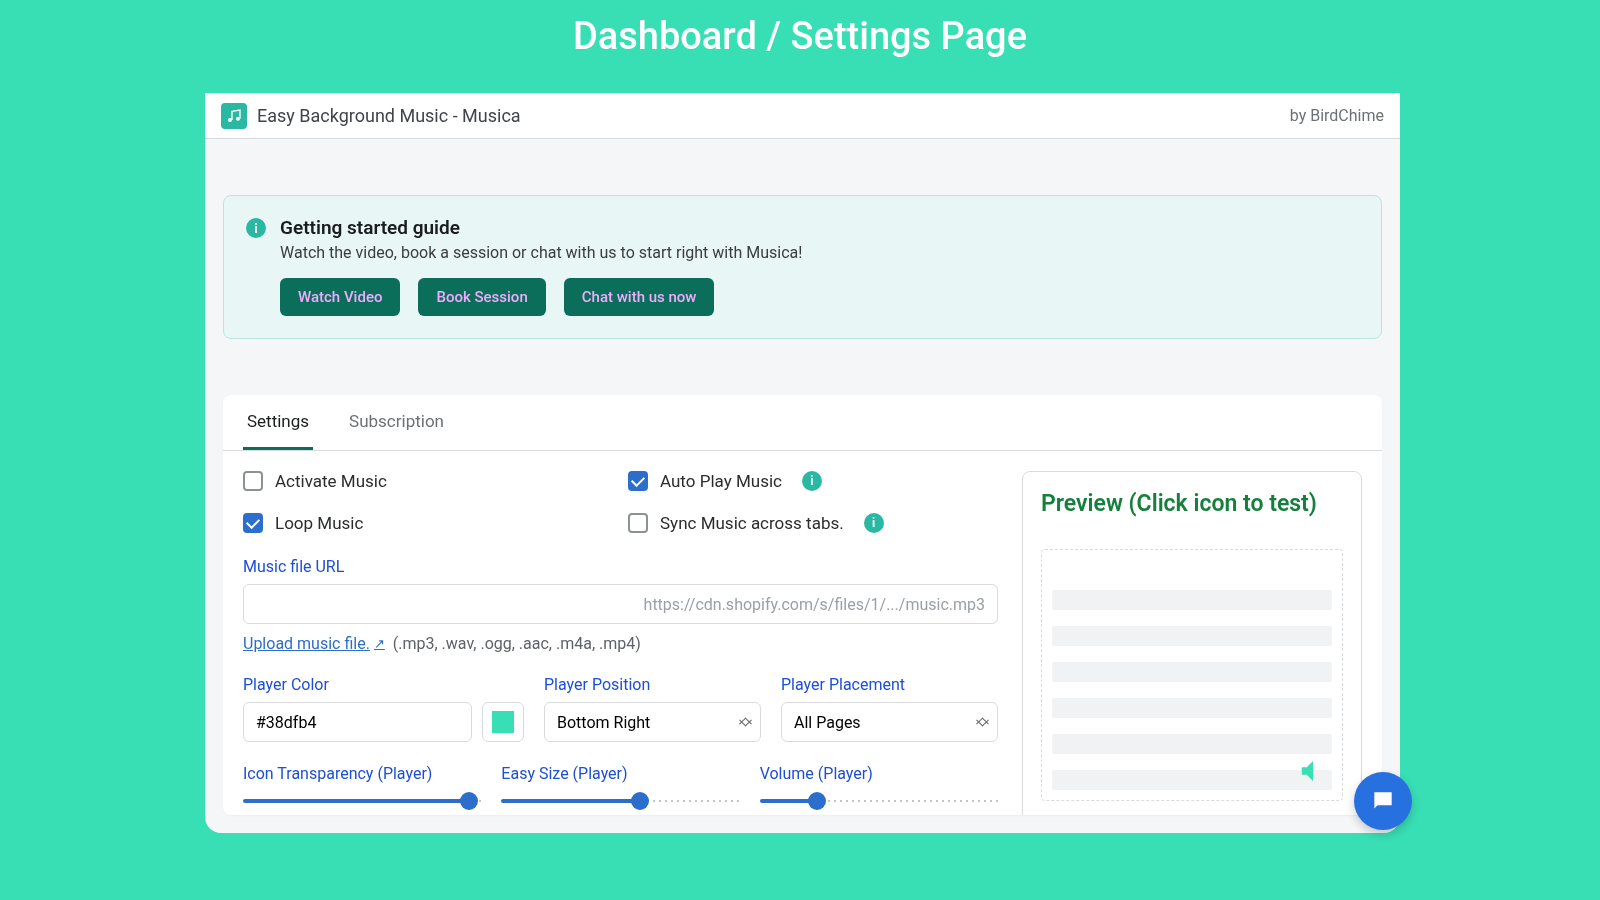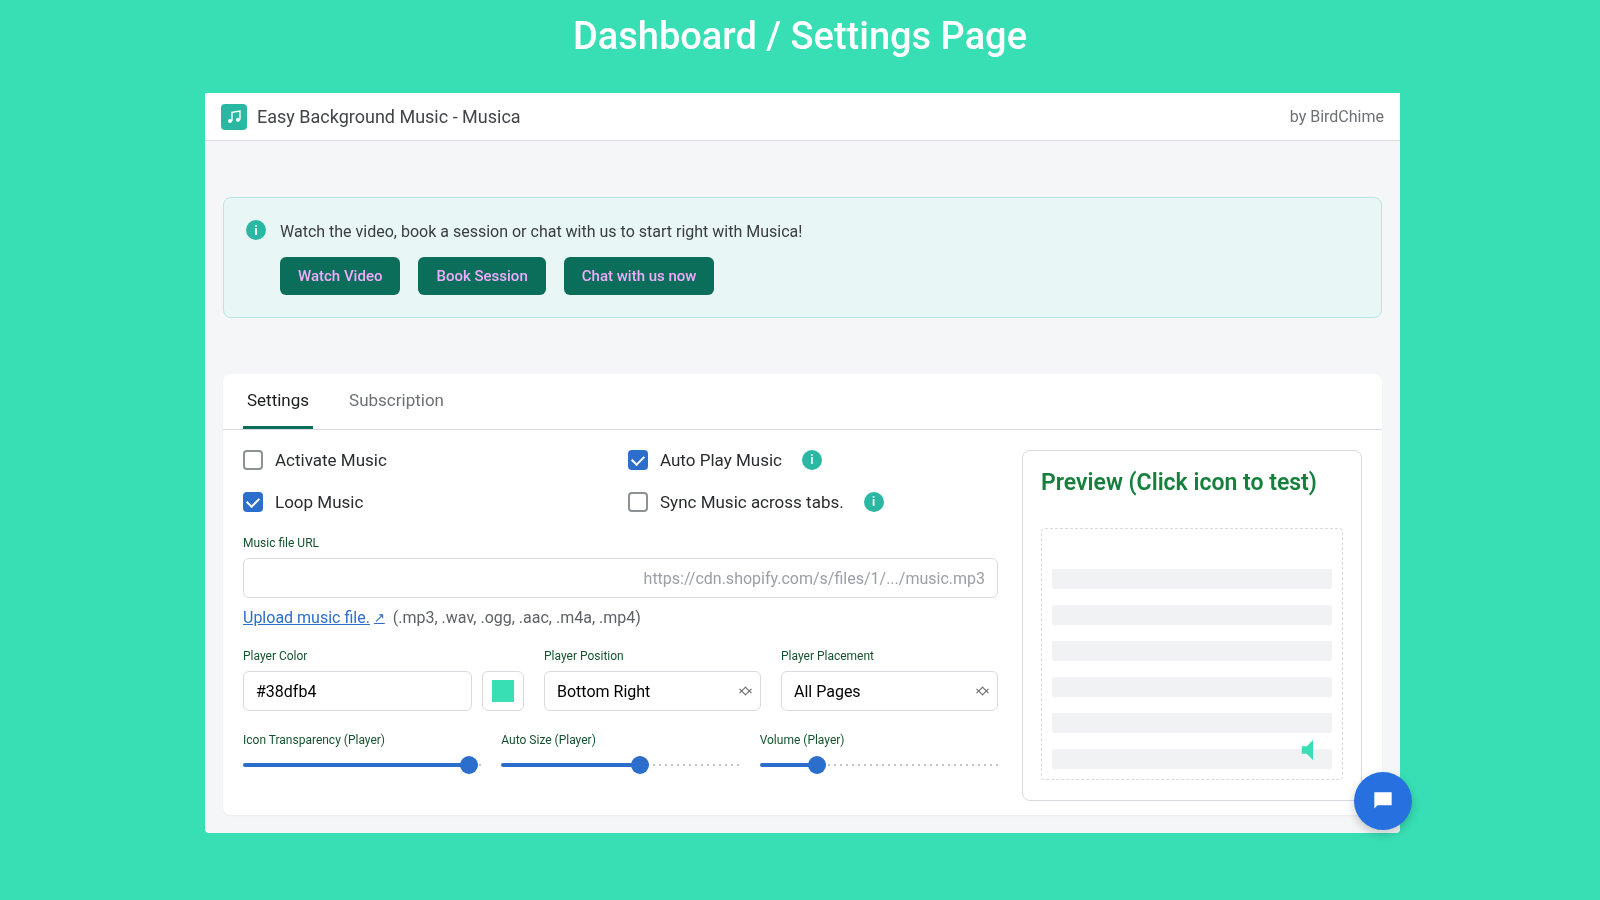--- a/index.html
+++ b/index.html
@@ -30,21 +30,21 @@
     font-size:38px;
     font-weight:500;
     text-align:center;
     padding:14px 0 8px;
   }
   .app-window{
     position:absolute;
     left:205px; top:93px;
     width:1195px; height:740px;
     background:var(--page-bg);
-    border-radius:4px;
+    border-radius:16px;
     display:flex;flex-direction:column;gap:40px;
   }
   
   .app-header{
     height:50px;
     background:#fff;
     border-bottom:1px solid var(--border);
     display:flex;align-items:center;
     padding:0 16px;
     color:#414448;
@@ -131,21 +131,21 @@
     border:solid #fff;border-width:0 2px 2px 0;
     transform:rotate(45deg);margin-top:-2px;
   }
   .mini-info{
     width:20px;height:20px;border-radius:50%;
     background:var(--info-teal);color:#fff;
     display:inline-flex;align-items:center;justify-content:center;
     font-weight:bold;font-size:12px;margin-left:8px;flex:0 0 auto;
   }
   
-  .flabel{font-size:12px;color:#14532d;margin-bottom:8px;}
+  .flabel{font-size:16px;color:#1d4ed8;margin-bottom:8px;}
   .text-input{
     width:100%;height:40px;
     border:1px solid var(--border);border-radius:6px;
     padding:0 12px;font-size:16px;color:#333;text-align:right;
   }
   .text-input::placeholder{color:#9aa0a6;}
   .upload-row{margin-top:10px;font-size:16px;}
   .upload-link{color:var(--link);text-decoration:underline;cursor:pointer;display:inline-flex;align-items:center;gap:4px;}
   .ext-icon{font-size:13px;}
   .hint{color:#5e6266;margin-left:4px;text-align:center;}
@@ -235,20 +235,21 @@
         </svg>
     </div>
     <span>Easy Background Music - Musica</span>
     <span class="app-by">by BirdChime</span>
   </div>
 
   <div class="info-banner">
     <div class="info-row">
       <div class="info-icon">i</div>
       <div>
+        <div class="info-title">Getting started guide</div>
         <div class="info-sub">Watch the video, book a session or chat with us to start right with Musica!</div>
       </div>
     </div>
     <div class="info-actions">
       <button class="btn">Watch Video</button>
       <button class="btn">Book Session</button>
       <button class="btn">Chat with us now</button>
     </div>
   </div>
 
@@ -319,21 +320,21 @@
         <div class="sliders-row">
           <div class="slider-wrap">
             <div class="flabel">Icon Transparency (Player)</div>
             <div class="slider">
               <div class="track-dots"></div>
                 <div class="track-fill" style="width: 95%;"></div>
                 <div class="thumb" style="left: 95%;"></div>
             </div>
           </div>
           <div class="slider-wrap">
-            <div class="flabel">Auto Size (Player)</div>
+            <div class="flabel">Easy Size (Player)</div>
             <div class="slider">
               <div class="track-dots"></div>
                 <div class="track-fill" style="width: 58%;"></div>
                 <div class="thumb" style="left: 58%;"></div>
             </div>
           </div>
           <div class="slider-wrap">
             <div class="flabel">Volume (Player)</div>
             <div class="slider">
               <div class="track-dots"></div>

